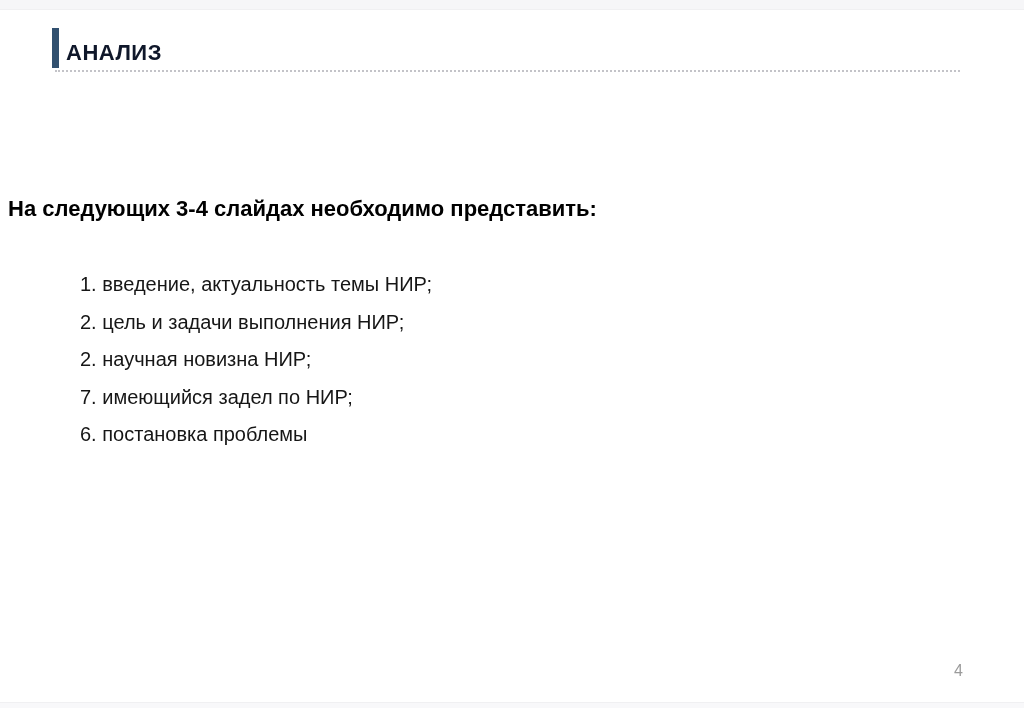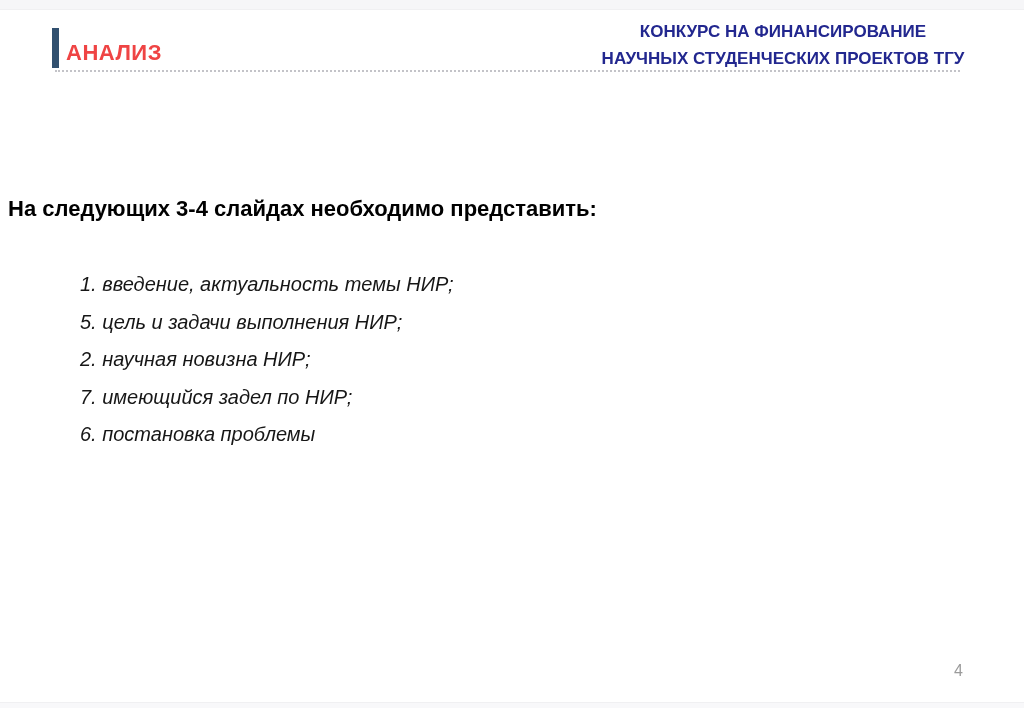--- a/index.html
+++ b/index.html
@@ -36,21 +36,21 @@
     left: 52px; top: 28px;
     width: 7px; height: 40px;
     background: #31506F;
   }
   .section-label {
     position: absolute;
     left: 66px; top: 40px;
     font-size: 22px;
     font-weight: bold;
     letter-spacing: 0.5px;
-    color: #ef4444;
+    color: #0f172a;
     white-space: nowrap;
   }
   .event-title {
     position: absolute;
     right: 31px; top: 18px;
     width: 420px;
     text-align: center;
     font-size: 17px;
     font-weight: bold;
     line-height: 27px;
@@ -74,51 +74,47 @@
     white-space: nowrap;
     margin-left: 8px;
   }
   .item-list {
     position: absolute;
     left: 80px; top: 266px;
     font-size: 20px;
     color: #161616;
     line-height: 37.5px;
   }
-  .list-item { white-space: nowrap; font-style: italic; }
+  .list-item { white-space: nowrap; }
   .page-number {
     position: absolute;
     right: 61px; top: 662px;
     font-size: 16px;
     color: #9b9b9b;
   }
 </style>
 </head>
 <body>
 
 <div class="slide">
 
   <div class="edge-strip-top"></div>
 
   <div class="accent-bar"></div>
 
   <div class="section-label">АНАЛИЗ</div>
 
-  <div class="event-title">
-    <div>КОНКУРС НА ФИНАНСИРОВАНИЕ</div>
-    <div>НАУЧНЫХ СТУДЕНЧЕСКИХ ПРОЕКТОВ ТГУ</div>
-  </div>
 
   <div class="header-dotted-line"></div>
 
   <div class="slide-title">На следующих 3-4 слайдах необходимо представить:</div>
 
   <div class="item-list">
     <div class="list-item">1. введение, актуальность темы НИР;</div>
-    <div class="list-item">5. цель и задачи выполнения НИР;</div>
+    <div class="list-item">2. цель и задачи выполнения НИР;</div>
     <div class="list-item">2. научная новизна НИР;</div>
     <div class="list-item">7. имеющийся задел по НИР;</div>
     <div class="list-item">6. постановка проблемы</div>
   </div>
 
   <div class="page-number">4</div>
 
   <div class="edge-strip-bottom"></div>
 
 </div>

